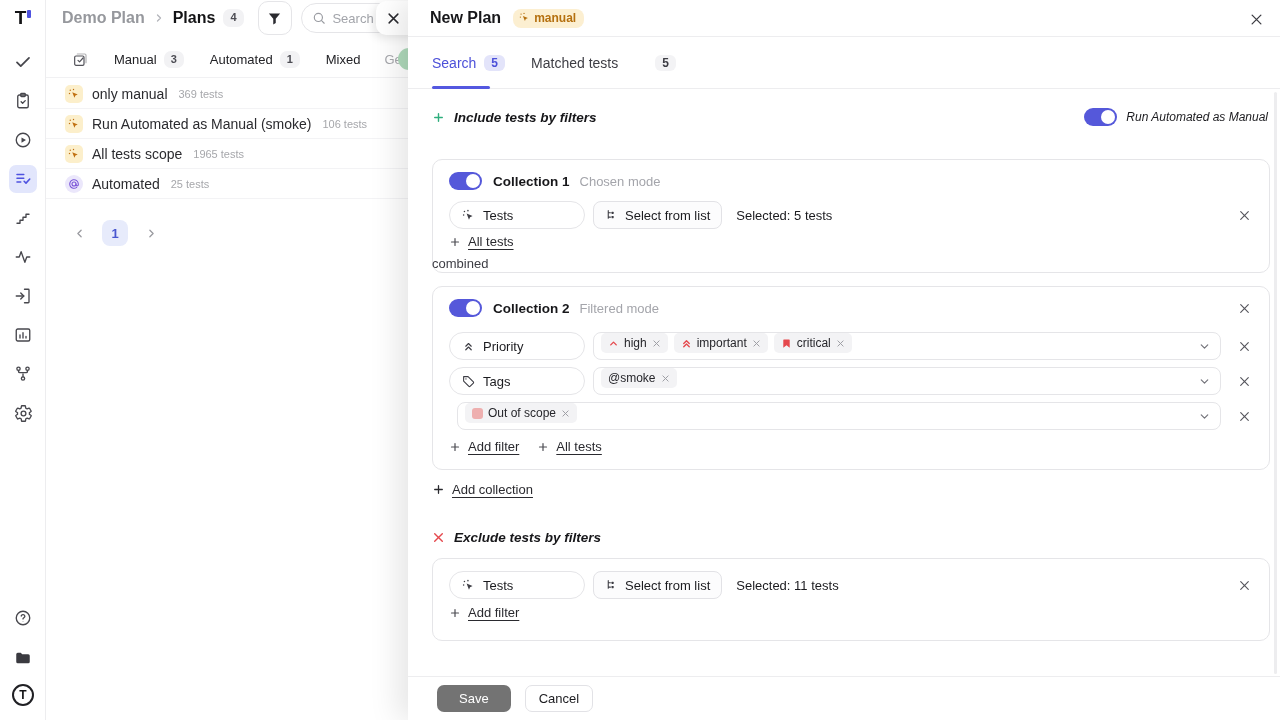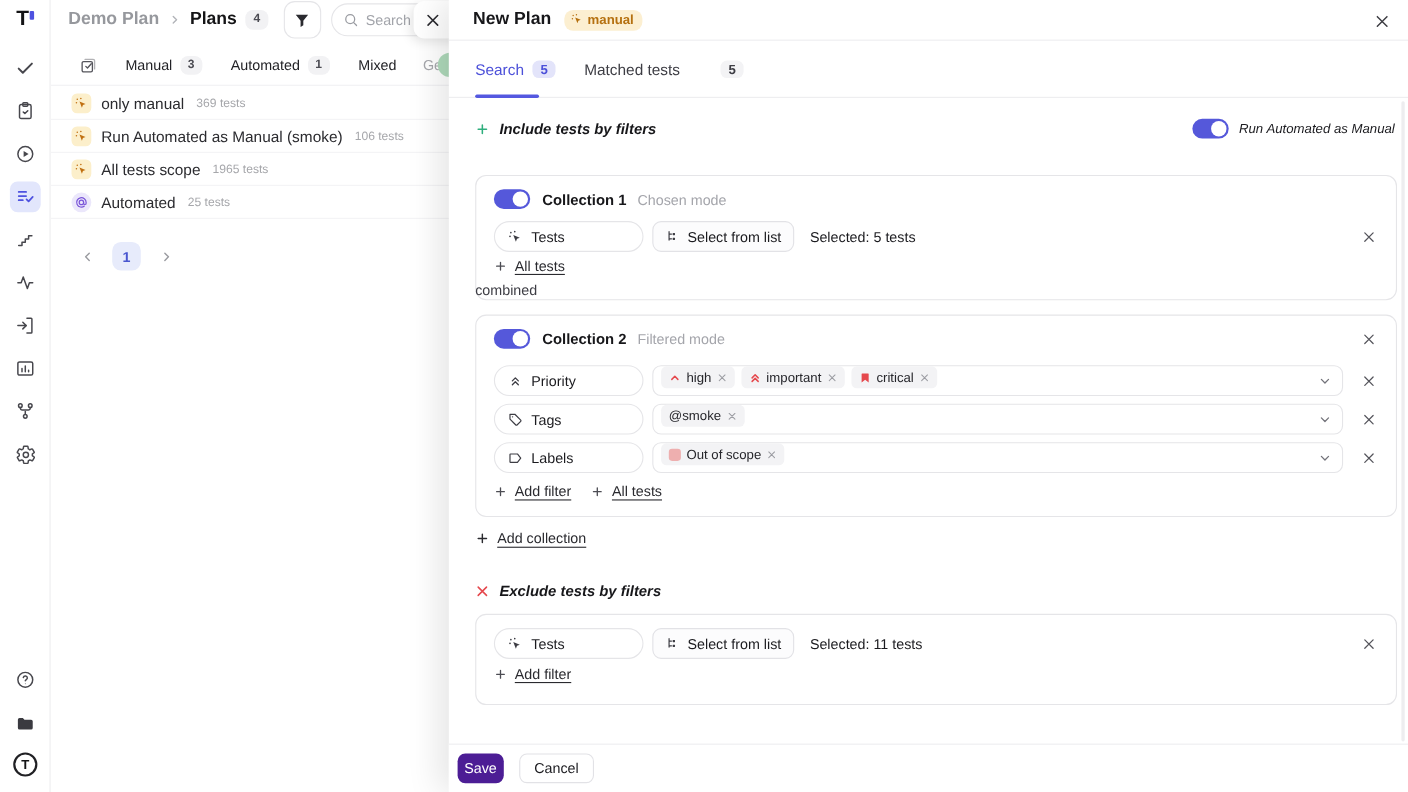--- a/index.html
+++ b/index.html
@@ -118,21 +118,21 @@
   .plus-link { display:flex; align-items:center; gap:7px; font-size:13px; color:#2a2a2f; }
   .plus-link .lbl { text-decoration:underline; text-underline-offset:3px; }
   .plus-link .pi { color:#4c4c53; }
 
   .combined { position:absolute; left:24px; top:256px; font-size:13px; color:#3d3d44; }
   .addcol-row { position:absolute; left:24px; top:482px; }
   .exc-row { top:527px; height:20px; }
 
   .panel-footer { position:absolute; left:0; right:0; bottom:0; height:44px; border-top:1px solid #ededef; background:#fff;
                   display:flex; align-items:center; }
-  .btn-save { margin-left:8px; height:27px; padding:0 6px; background:#4c1d95; color:#fff; border:none; border-radius:7px;
+  .btn-save { margin-left:29px; height:27px; padding:0 22px; background:#737373; color:#fff; border:none; border-radius:7px;
               font-size:13px; font-weight:500; font-family:inherit; }
   .btn-cancel { margin-left:14px; height:27px; padding:0 13px; background:#fff; color:#1b1b1f; border:1px solid #e2e2e6; border-radius:7px;
                 font-size:13px; font-weight:500; font-family:inherit; }
   .panel-vtrack { position:absolute; right:3px; top:92px; bottom:46px; width:3px; background:#ededef; border-radius:2px; }
 </style>
 </head>
 <body>
 
 <div class="app">
 
@@ -507,26 +507,20 @@
             </svg>
         </span>
         <span class="x-btn row-x">
           <svg width="13" height="13" viewBox="0 0 24 24" fill="none" stroke="currentColor" stroke-width="2.1" stroke-linecap="round">
               <path d="M5 5l14 14M19 5L5 19"></path>
             </svg>
         </span>
       </div>
 
       <div class="field-row" style="top:115px;">
-        <span class="field-pill">
-          <svg class="fi" width="13" height="13" viewBox="0 0 24 24" fill="none" stroke="currentColor" stroke-width="2" stroke-linecap="round" stroke-linejoin="round">
-              <path d="M3 6a1 1 0 0 1 1-1h11.5L21 12l-5.5 7H4a1 1 0 0 1-1-1V6z"></path>
-            </svg>
-          <span>Labels</span>
-        </span>
         <span class="value-select">
           <span class="chip">
             <span class="swatch"></span>
             <span>Out of scope</span>
             <svg class="cx" width="9" height="9" viewBox="0 0 24 24" fill="none" stroke="currentColor" stroke-width="2.6" stroke-linecap="round">
                 <path d="M5 5l14 14M19 5L5 19"></path>
               </svg>
           </span>
           <svg class="chev" width="13" height="13" viewBox="0 0 24 24" fill="none" stroke="currentColor" stroke-width="2.2" stroke-linecap="round" stroke-linejoin="round">
               <path d="M6 9l6 6 6-6"></path>

